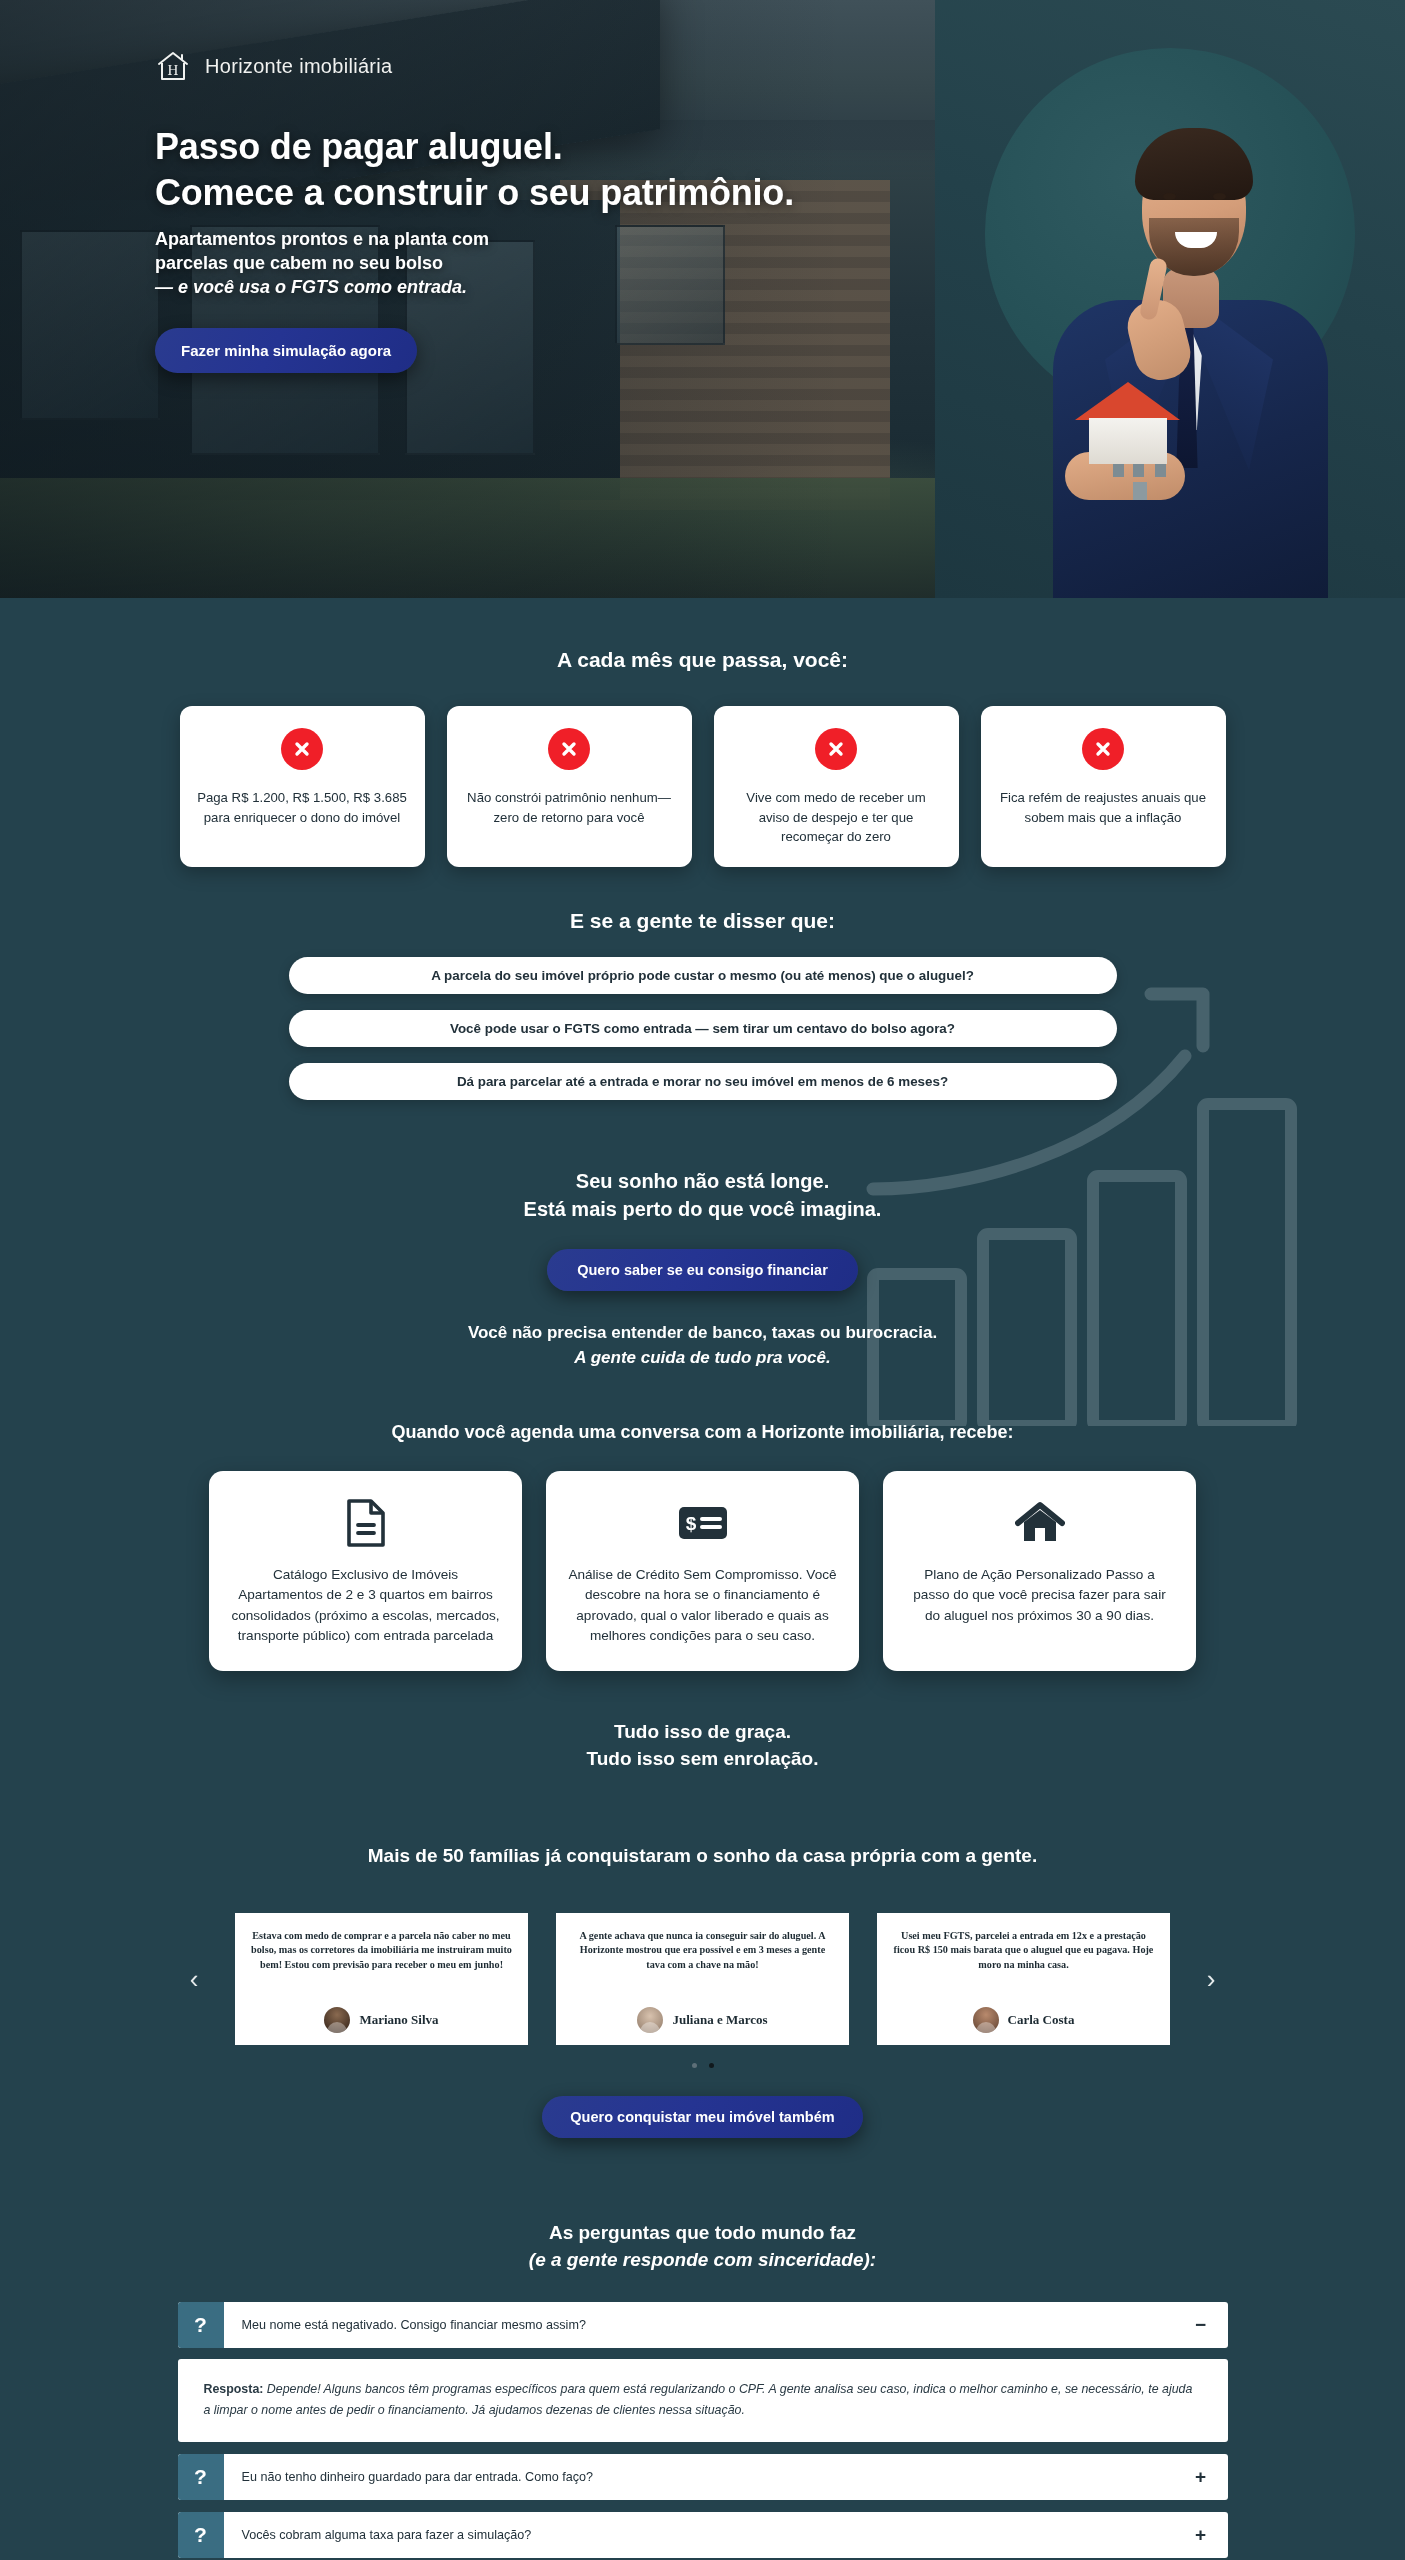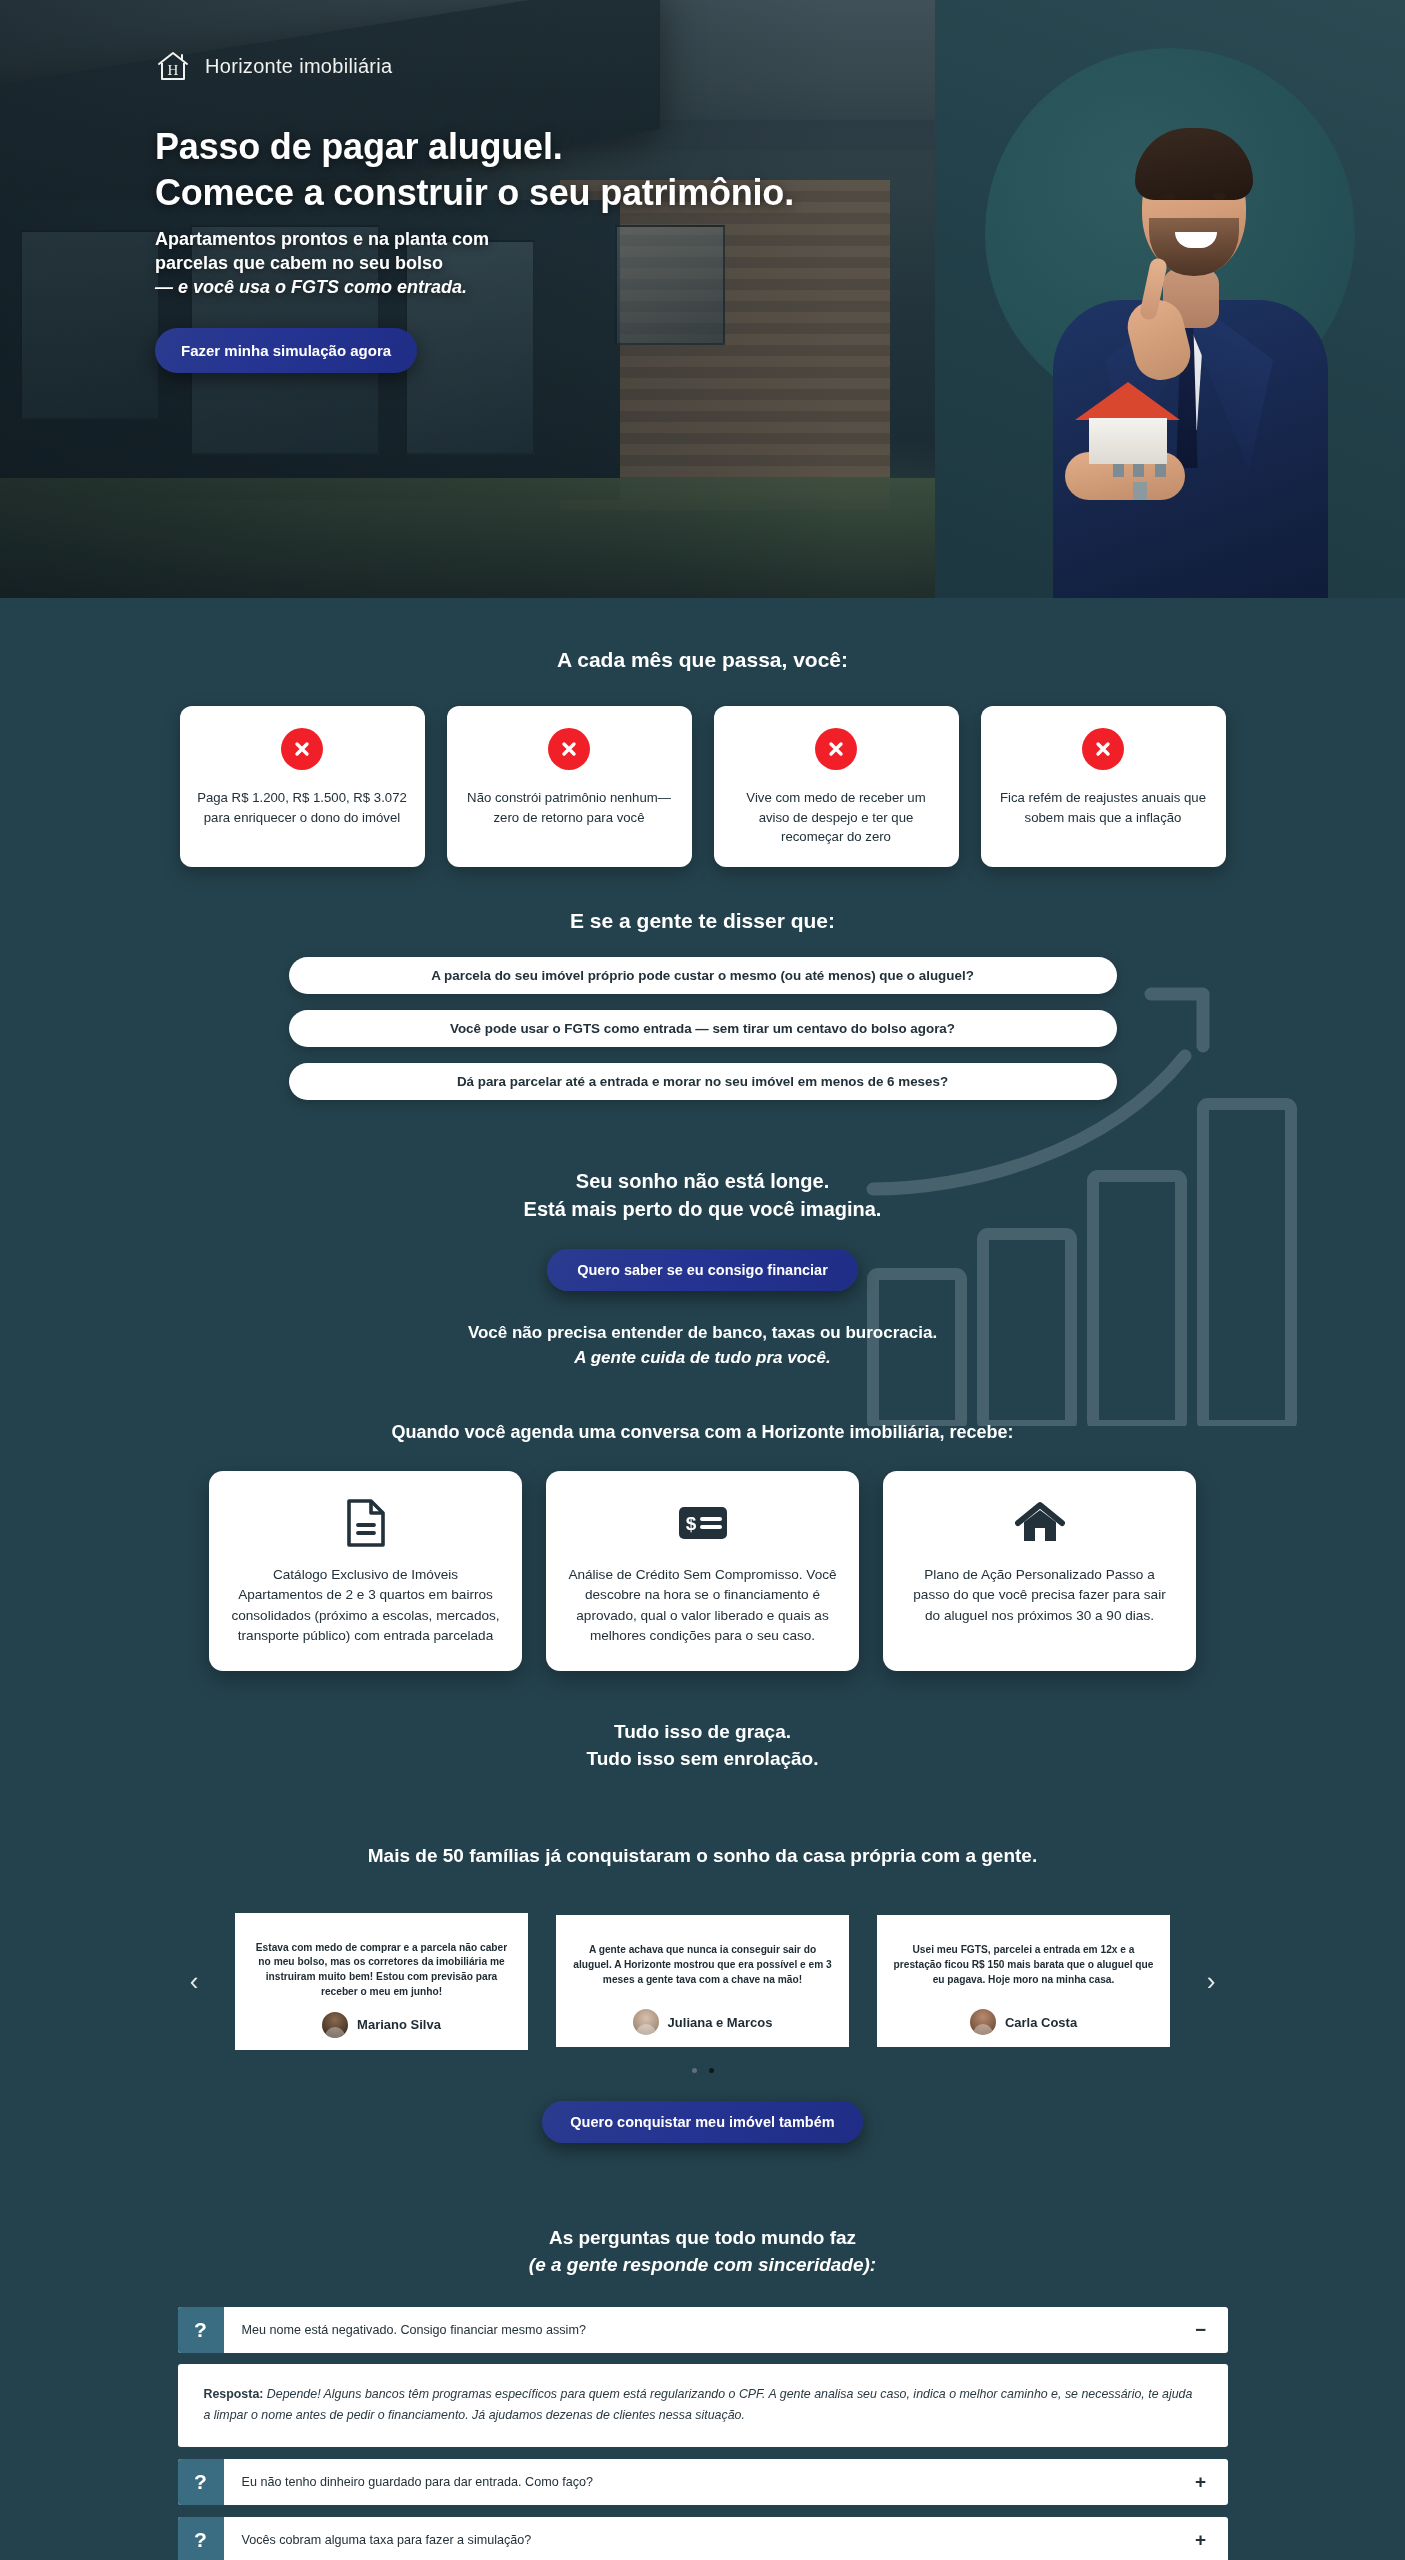--- a/index.html
+++ b/index.html
@@ -229,22 +229,22 @@
 
   
   .testi-head{ margin-top:72px; text-align:center; font-size:19px; font-weight:bold; }
   .testi-row{ margin-top:46px; display:flex; align-items:center; justify-content:center; gap:28px; }
   .arrow-btn{
     width:26px; height:40px; color:#e6ebec; font-size:26px; line-height:40px;
     background:none; border:none; cursor:pointer; flex:none; font-weight:300;
   }
   .testi-card{
     width:293px; min-height:132px; background:#fff; color:#1d2b33;
-    padding:28px 16px 12px; text-align:center;
-    display:flex; flex-direction:column; justify-content:space-between;
+    padding:16px 16px 12px; text-align:center;
+    display:flex; flex-direction:column; justify-content:space-between;font-family:Liberation Serif, serif;
   }
   .testi-quote{ font-size:10.2px; font-weight:bold; line-height:1.45; }
   .testi-person{ display:flex; align-items:center; justify-content:center; gap:9px; margin-top:12px; }
   .avatar{ width:26px; height:26px; border-radius:50%; flex:none; overflow:hidden; position:relative; }
   .av1{ background:radial-gradient(circle at 50% 30%,#8a6a50,#2c1d14); }
   .av2{ background:radial-gradient(circle at 50% 35%,#d8c2ae,#8d7765); }
   .av3{ background:radial-gradient(circle at 50% 30%,#b98a6d,#5b3e2e); }
   .avatar:after{
     content:""; position:absolute; left:50%; top:58%; transform:translateX(-50%);
     width:20px; height:16px; border-radius:10px 10px 0 0; background:rgba(255,255,255,.35);
@@ -360,21 +360,21 @@
 
   <section class="section pain-wrap">
     <h2 class="h-section">A cada mês que passa, você:</h2>
     <div class="pain-cards">
       <div class="pain-card">
         <span class="x-badge">
           <svg width="20" height="20" viewBox="0 0 20 20">
               <path d="M5 5 L15 15 M15 5 L5 15" stroke="#fff" stroke-width="3.4" stroke-linecap="round"></path>
             </svg>
         </span>
-        <span class="pain-text">Paga R$ 1.200, R$ 1.500, R$ 3.072 para enriquecer o dono do imóvel</span>
+        <span class="pain-text">Paga R$ 1.200, R$ 1.500, R$ 3.685 para enriquecer o dono do imóvel</span>
       </div>
       <div class="pain-card">
         <span class="x-badge">
           <svg width="20" height="20" viewBox="0 0 20 20">
               <path d="M5 5 L15 15 M15 5 L5 15" stroke="#fff" stroke-width="3.4" stroke-linecap="round"></path>
             </svg>
         </span>
         <span class="pain-text">Não constrói patrimônio nenhum— zero de retorno para você</span>
       </div>
       <div class="pain-card">

